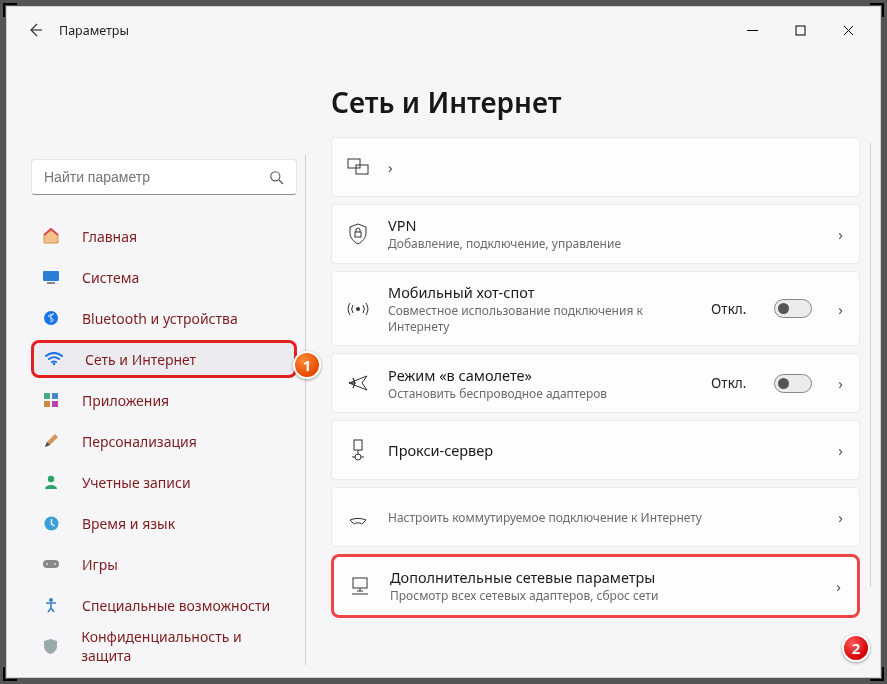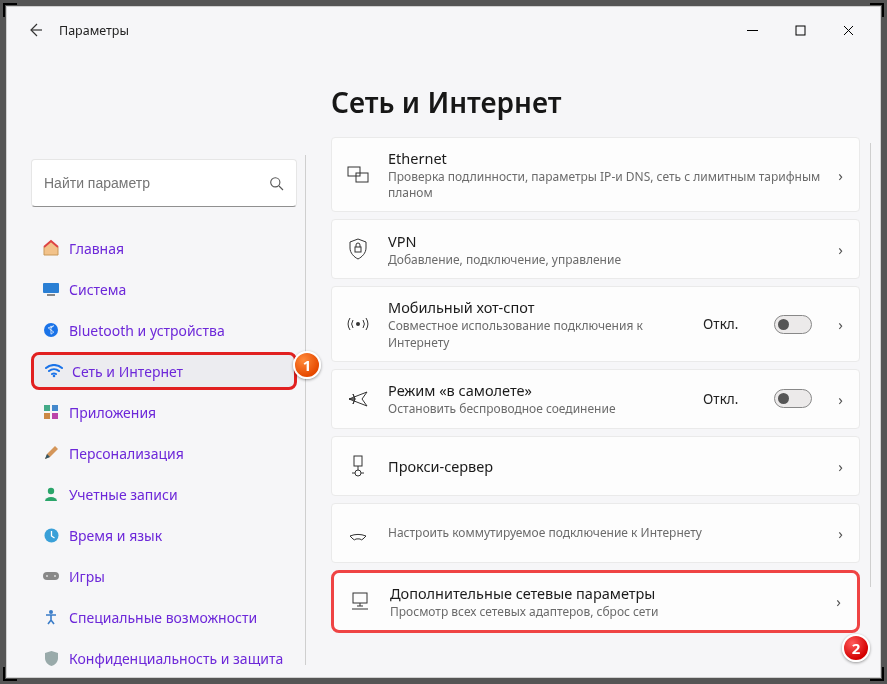--- a/index.html
+++ b/index.html
@@ -40,34 +40,34 @@
   .app-title { font-size:12.5px; color:#222; margin-left:6px; }
   .win-controls { margin-left:auto; display:flex; gap:4px; }
   .win-btn {
     width:44px; height:32px; display:flex; align-items:center;
     justify-content:center; font-size:13px; color:#000;
   }
 
   .content { display:flex; height:calc(100% - 46px); }
   .sidebar { width:308px; padding:0 18px 0 24px; }
   .search {
-    margin-top:106px; height:48px; background:#fff;
+    margin-top:106px; height:36px; background:#fff;
     border:1px solid #e6e6e6; border-bottom:1px solid #909090;
     border-radius:4px; display:flex; align-items:center; padding:0 12px;
   }
   .search input {
     flex:1; border:none; outline:none; font-size:14px; color:#666;
     background:transparent;
   }
   .search .sicon { color:#555; font-size:15px; }
 
   .nav { margin-top:22px; display:flex; flex-direction:column; gap:3px; }
   .nav-item {
-    height:38px; display:flex; align-items:center; gap:8px;
-    padding:0 10px; border-radius:4px; font-size:14px; color:#6d28d9;
+    height:38px; display:flex; align-items:center; gap:21px;
+    padding:0 10px; border-radius:4px; font-size:14px; color:#7f1d1d;
     position:relative;
   }
   .nav-item .nicon {
     width:20px; height:20px; display:flex; align-items:center;
     justify-content:center; font-size:16px;
   }
   .nav-item.highlight {
     border:3px solid #e12020; border-radius:8px; background:#ececf0;
   }
 
@@ -91,21 +91,21 @@
     min-height:60px; display:flex; align-items:center; padding:10px 16px 10px 12px;
     gap:16px;
   }
   .card .cicon {
     width:28px; display:flex; align-items:center; justify-content:center;
     color:#333;
   }
   .card .ctext { flex:1; }
   .card .ctitle { font-size:14.5px; color:#1b1b1b; }
   .card .cdesc { font-size:12px; color:#6b6b6b; margin-top:1px; line-height:1.35; }
-  .card .status { font-size:13.5px; color:#222; margin-right:20px; }
+  .card .status { font-size:13.5px; color:#222; margin-right:12px; }
   .toggle {
     width:38px; height:19px; border-radius:10px; border:1px solid #888;
     background:#eceaea; position:relative; margin-right:10px;
   }
   .toggle::after {
     content:""; position:absolute; width:11px; height:11px; border-radius:50%;
     background:#555; top:3px; left:3px;
   }
   .chev { color:#555; font-size:15px; }
 
@@ -279,24 +279,20 @@
       <div class="page-title">Сеть и Интернет</div>
       <div class="cards">
 
         <div class="card">
           <div class="cicon">
               <svg width="22" height="18" viewBox="0 0 22 18">
                 <rect x="1" y="1" width="12" height="9" stroke="#333" fill="none"></rect>
                 <rect x="9" y="7" width="12" height="9" stroke="#333" fill="none"></rect>
               </svg>
             </div>
-          <div class="ctext">
-              <div class="ctitle">Ethernet</div>
-              <div class="cdesc">Проверка подлинности, параметры IP-и DNS, сеть с лимитным тарифным планом</div>
-            </div>
           <div class="chev">›</div>
         </div>
 
         <div class="card">
           <div class="cicon">
               <svg width="20" height="22" viewBox="0 0 20 22">
                 <path d="M10 1l8 3v6c0 5-4 9-8 11-4-2-8-6-8-11V4z" stroke="#333" fill="none"></path>
                 <rect x="7" y="9" width="6" height="5" stroke="#333" fill="none"></rect>
                 <path d="M8 9V7a2 2 0 014 0v2" stroke="#333" fill="none"></path>
               </svg>
@@ -325,21 +321,21 @@
         </div>
 
         <div class="card">
           <div class="cicon">
               <svg width="22" height="20" viewBox="0 0 22 20">
                 <path d="M2 10l18-7-5 7 5 7-18-7 6 0-2 5 2-5-2-5 2 5z" stroke="#333" fill="none"></path>
               </svg>
             </div>
           <div class="ctext">
               <div class="ctitle">Режим «в самолете»</div>
-              <div class="cdesc">Остановить беспроводное соединение</div>
+              <div class="cdesc">Остановить беспроводное адаптеров</div>
             </div>
           <div class="status">Откл.</div>
           <div class="toggle"></div>
           <div class="chev">›</div>
         </div>
 
         <div class="card">
           <div class="cicon">
               <svg width="20" height="22" viewBox="0 0 20 22">
                 <rect x="6" y="1" width="8" height="10" stroke="#333" fill="none"></rect>

